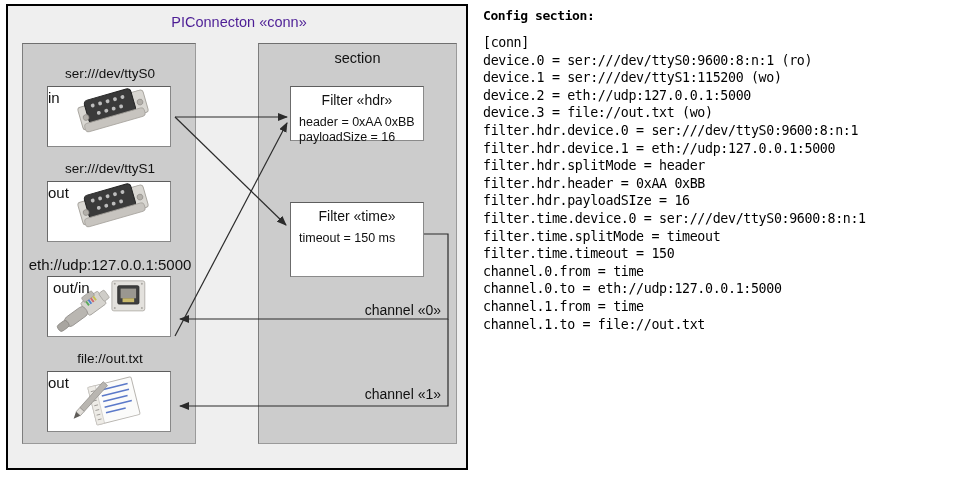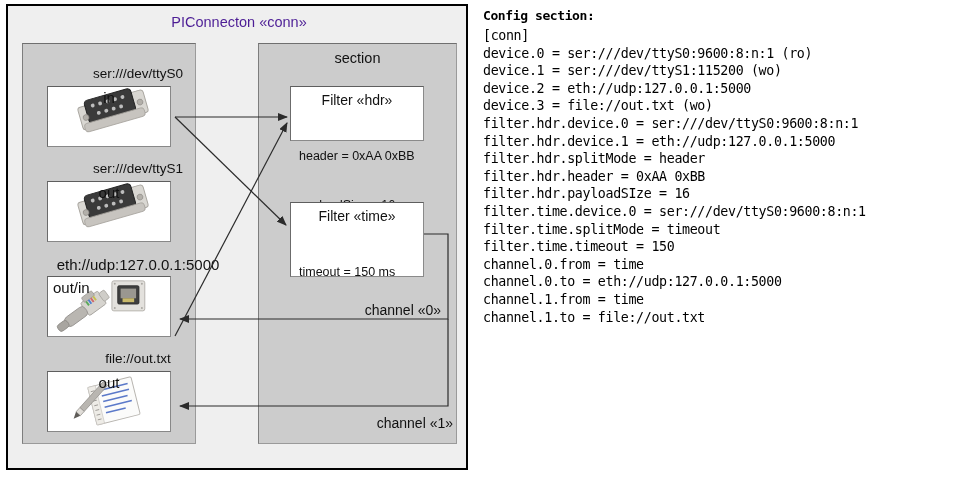--- a/index.html
+++ b/index.html
@@ -80,40 +80,38 @@
 
   
   .dev-label {
     position: absolute;
     width: 174px;
     left: 0;
     text-align: center;
     font-size: 13.5px;
     color: #111;
     white-space: nowrap;
-    padding-left: 28px;
   }
 
   .dev-box {
     position: absolute;
     left: 24px;
     width: 124px;
     height: 61px;
     background: #ffffff;
     border: 1px solid #888888;
     border-top-color: #5e5e5e;
     border-left-color: #6b6b6b;
     box-sizing: border-box;
     overflow: hidden;
   }
 
   .dev-dir {
     position: absolute;
     width: 100%;
-    text-align: center;
     top: 2px;
     font-size: 15px;
     color: #111;
     z-index: 2;
   }
   .dev-dir.left-aligned {
     text-align: left;
     padding-left: 5px;
     width: auto;
   }
@@ -155,21 +153,21 @@
     color: #111;
   }
   .filter-attrs {
     position: absolute;
     top: 28px;
     left: 8px;
     font-size: 12.5px;
     color: #111;
     line-height: 15px;
   }
-  .filter-attrs div { white-space: nowrap; margin-top: 34px; }
+  .filter-attrs div { white-space: nowrap; }
 
   .channel-label {
     position: absolute;
     font-size: 14px;
     color: #111;
     white-space: nowrap;
     text-align: right;
   }
 
   
@@ -187,21 +185,21 @@
     left: 483px;
     top: 8px;
     width: 474px;
   }
   #config-heading {
     font-family: "DejaVu Sans Mono", monospace;
     font-size: 13px;
     font-weight: bold;
     color: #000;
     letter-spacing: -0.4px;
-    margin-bottom: 4px;
+    margin-bottom: 11px;
   }
   #config-body {
     font-family: "DejaVu Sans Mono", monospace;
     font-size: 13.3px;
     color: #000;
     line-height: 17.6px;
     white-space: pre;
     letter-spacing: -0.35px;
   }
 </style>
@@ -337,21 +335,21 @@
       </div>
 
       <div class="filter-box" id="filter-time">
         <div class="filter-title">Filter «time»</div>
         <div class="filter-attrs">
           <div>timeout = 150 ms</div>
         </div>
       </div>
 
       <div class="channel-label" style="left:0;top:258px;width:182px;">channel «0»</div>
-      <div class="channel-label" style="left:12px;top:342px;width:182px;margin-top:29px;">channel «1»</div>
+      <div class="channel-label" style="left:0;top:342px;width:182px;">channel «1»</div>
     </div>
 
     <svg id="arrows" viewBox="0 0 462 466">
       <defs>
         <marker id="ah" markerWidth="10" markerHeight="8" refX="9" refY="4" orient="auto" markerUnits="userSpaceOnUse">
           <path d="M0,0 L10,4 L0,8 z" fill="#2b2b2b"></path>
         </marker>
       </defs>
       <g stroke="#2b2b2b" stroke-width="1.2" fill="none">
 

